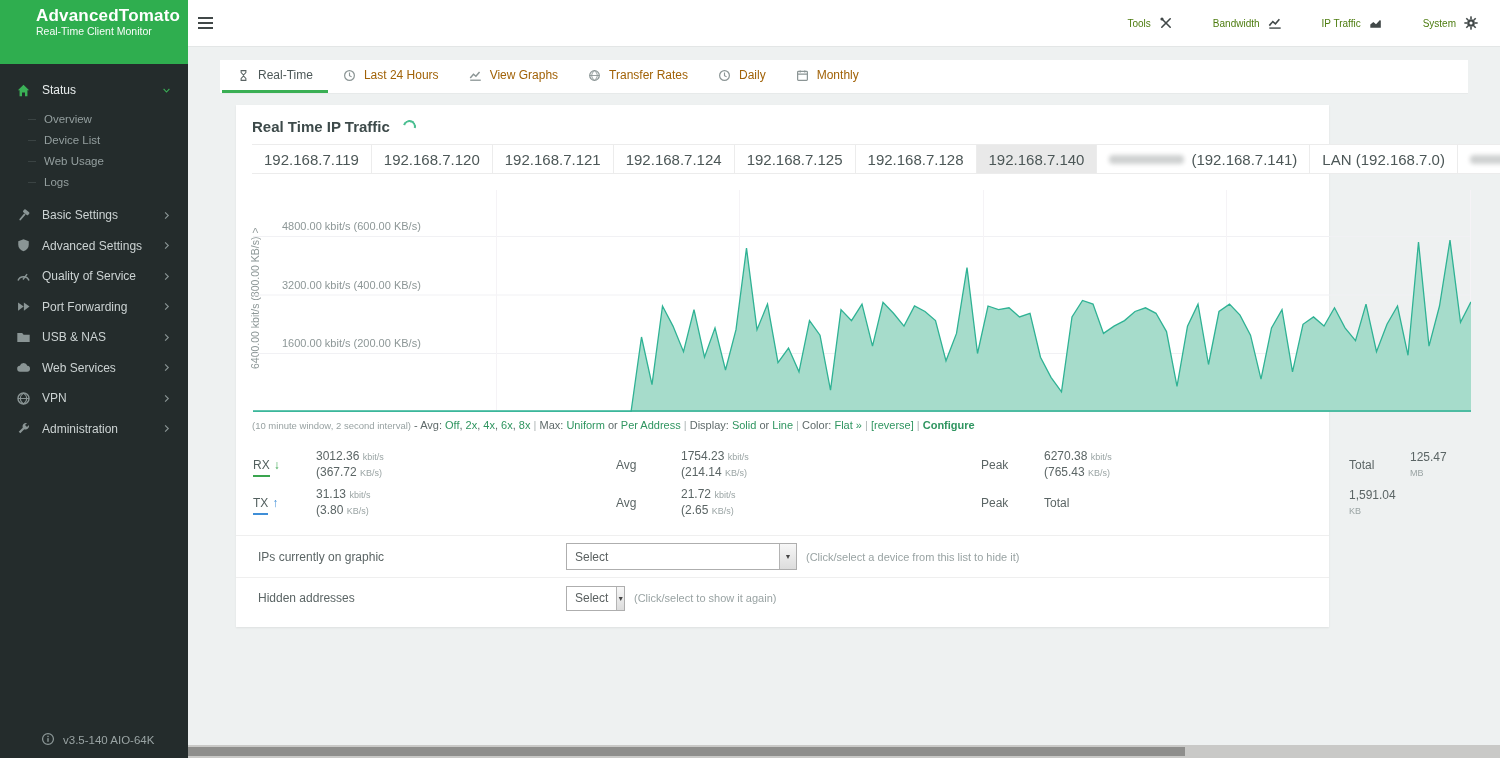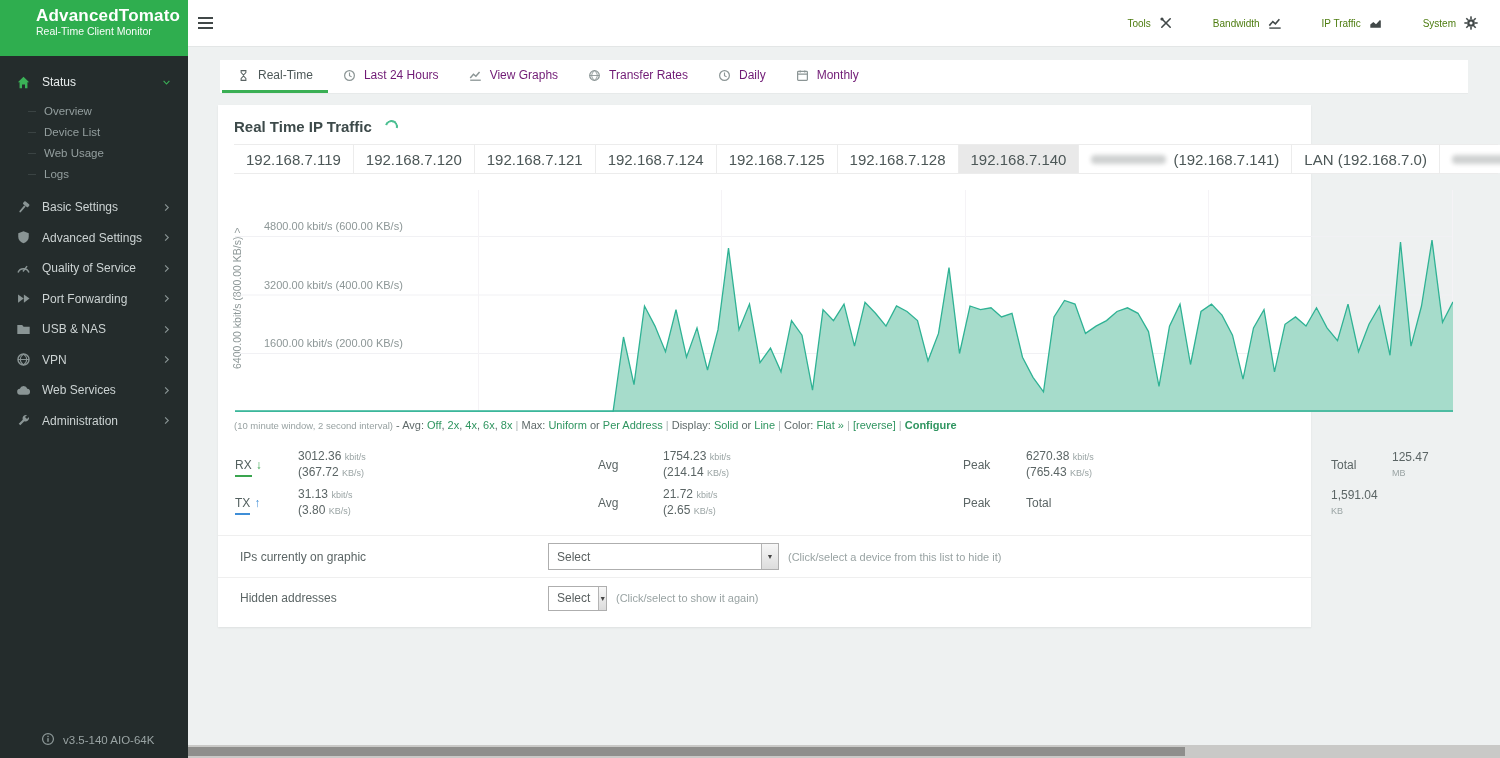--- a/index.html
+++ b/index.html
@@ -1,21 +1,21 @@
 <!DOCTYPE html>
 <html><head>
 <meta charset="utf-8">
 <style>
   *{margin:0;padding:0;box-sizing:border-box}
   html,body{width:1500px;height:758px;overflow:hidden;background:#eef1f1;font-family:"Liberation Sans",sans-serif}
   .app{display:flex;width:1500px;height:758px}
 
   
   .sidebar{width:188px;height:758px;background:#242c2c;flex:none;position:relative;z-index:3}
-  .brand{height:56px;background:#2fae4f;color:#fff;padding:7px 0 0 36px;cursor:default}
+  .brand{height:64px;background:#2fae4f;color:#fff;padding:7px 0 0 36px;cursor:default}
   .brand-title{font-size:17px;font-weight:bold;letter-spacing:.2px;line-height:18px}
   .brand-sub{font-size:10.5px;line-height:12px;opacity:.96}
   .nav-status{display:flex;align-items:center;height:34px;padding:0 16px;margin-top:9px;cursor:pointer}
   .nav-status .icn{color:#3bb257}
   .nav-lbl{font-size:12px;font-weight:normal;color:#e9eeee;margin-left:11px;flex:1}
   .subnav{padding:2px 0 7px}
   .subitem{height:21px;line-height:21px;padding-left:28px;color:#949f9f;font-size:11.5px;cursor:pointer;white-space:nowrap}
   .subitem::before{content:"";display:inline-block;width:8px;border-top:1px solid #3a4343;margin-right:8px;vertical-align:middle}
   .nav-item{display:flex;align-items:center;height:30.5px;padding:0 16px;cursor:pointer}
   .nav-item .icn{color:#8a9595}
@@ -29,27 +29,27 @@
   .main{flex:1;display:flex;flex-direction:column;position:relative;min-width:0}
   .topbar{height:47px;background:#fff;border-bottom:1px solid #e3e6e6;display:flex;align-items:center;padding:0 22px 0 6px;flex:none}
   .hamburger{width:28px;height:26px;display:flex;flex-direction:column;justify-content:center;gap:3px;padding-left:4px;cursor:pointer}
   .hamburger i{display:block;width:15px;height:2px;background:#414848}
   .topmenu{margin-left:auto;display:flex;gap:40px}
   .topmenu-item{display:flex;align-items:center;gap:8px;font-size:10px;color:#4d7c0f;cursor:pointer}
   .topmenu-item .icn{width:14px;height:14px;color:#414848}
 
   
   .tabstrip{margin:13px 32px 0;background:#fff;height:34px;display:flex;border-bottom:1px solid #e7eaea;padding-left:2px;flex:none}
-  .tab{display:flex;align-items:center;gap:8px;padding:0 15px;font-size:12px;color:#701a75;border-bottom:3px solid transparent;cursor:pointer;white-space:nowrap}
+  .tab{display:flex;align-items:center;gap:8px;padding:0 15px;font-size:12px;color:#a16207;border-bottom:3px solid transparent;cursor:pointer;white-space:nowrap}
   .tab .icn{width:13px;height:13px;color:#8b9595}
   .tab.active{color:#4d5858;border-bottom-color:#3aaf54}
   .tab.active .icn{color:#5a6464}
 
   
-  .card{margin:11px 30px 0;background:#fff;width:1093px;height:522px;box-shadow:0 1px 2px rgba(0,0,0,.07);position:relative;flex:none}
+  .card{margin:11px 48px 0;background:#fff;width:1093px;height:522px;box-shadow:0 1px 2px rgba(0,0,0,.07);position:relative;flex:none}
   .card-title-row{padding:13px 0 0 16px;display:flex;align-items:center;gap:13px}
   .card-title{font-size:15px;font-weight:bold;color:#3d4a4a}
   .spinner{width:13px;height:13px;border:2px solid transparent;border-top-color:#4cbf92;border-right-color:#4cbf92;border-radius:50%;transform:rotate(-30deg)}
 
   .ip-row{margin:9px 0 0 16px;width:1264px;height:30px;display:flex;border-top:1px solid #ececec;border-bottom:1px solid #ececec}
   .ip-tab{height:100%;display:flex;align-items:center;padding:0 12px;font-size:15px;color:#4c5757;border-right:1px solid #ececec;white-space:nowrap;cursor:pointer;background:#fff}
   .ip-tab.selected{background:#e9e9e9}
   .redacted{display:inline-block;height:9px;border-radius:4px;background:#cfd1d1;filter:blur(2px);margin-right:7px}
 
   
@@ -165,34 +165,34 @@
           <svg class="icn" viewBox="0 0 16 16" fill="currentColor">
             <path d="M1.4 3.2h5.2l1.5 1.9h6.5V12.8H1.4Z"></path>
           </svg>
           <span class="nav-lbl">USB &amp; NAS</span>
           <svg class="icn icn-chev" viewBox="0 0 16 16" fill="currentColor">
             <path d="M6 3.6 10.6 8 6 12.4" fill="none" stroke="currentColor" stroke-width="1.6"></path>
           </svg>
         </div>
         <div class="nav-item">
           <svg class="icn" viewBox="0 0 16 16" fill="currentColor">
+            <path d="M4.6 12.4a3.1 3.1 0 0 1-.5-6.2 4.2 4.2 0 0 1 8-.1 2.9 2.9 0 0 1-.6 6.3Z"></path>
+          </svg>
+          <span class="nav-lbl">Web Services</span>
+          <svg class="icn icn-chev" viewBox="0 0 16 16" fill="currentColor">
+            <path d="M6 3.6 10.6 8 6 12.4" fill="none" stroke="currentColor" stroke-width="1.6"></path>
+          </svg>
+        </div>
+        <div class="nav-item">
+          <svg class="icn" viewBox="0 0 16 16" fill="currentColor">
             <circle cx="8" cy="8" r="5.9" fill="none" stroke="currentColor" stroke-width="1.5"></circle>
             <path d="M8 2.2c-4.5 3-4.5 8.6 0 11.6 4.5-3 4.5-8.6 0-11.6" fill="none" stroke="currentColor" stroke-width="1.1"></path>
             <path d="M2.1 8h11.8" fill="none" stroke="currentColor" stroke-width="1.1"></path>
           </svg>
           <span class="nav-lbl">VPN</span>
-          <svg class="icn icn-chev" viewBox="0 0 16 16" fill="currentColor">
-            <path d="M6 3.6 10.6 8 6 12.4" fill="none" stroke="currentColor" stroke-width="1.6"></path>
-          </svg>
-        </div>
-        <div class="nav-item">
-          <svg class="icn" viewBox="0 0 16 16" fill="currentColor">
-            <path d="M4.6 12.4a3.1 3.1 0 0 1-.5-6.2 4.2 4.2 0 0 1 8-.1 2.9 2.9 0 0 1-.6 6.3Z"></path>
-          </svg>
-          <span class="nav-lbl">Web Services</span>
           <svg class="icn icn-chev" viewBox="0 0 16 16" fill="currentColor">
             <path d="M6 3.6 10.6 8 6 12.4" fill="none" stroke="currentColor" stroke-width="1.6"></path>
           </svg>
         </div>
         <div class="nav-item">
           <svg class="icn" viewBox="0 0 16 16" fill="currentColor">
             <path d="M13.8 4.2a3.8 3.8 0 0 1-5 4.6l-4.2 4.3-1.7-1.7 4.3-4.2a3.8 3.8 0 0 1 4.6-5L9.6 4.3l2.1 2.1Z"></path>
           </svg>
           <span class="nav-lbl">Administration</span>
           <svg class="icn icn-chev" viewBox="0 0 16 16" fill="currentColor">

